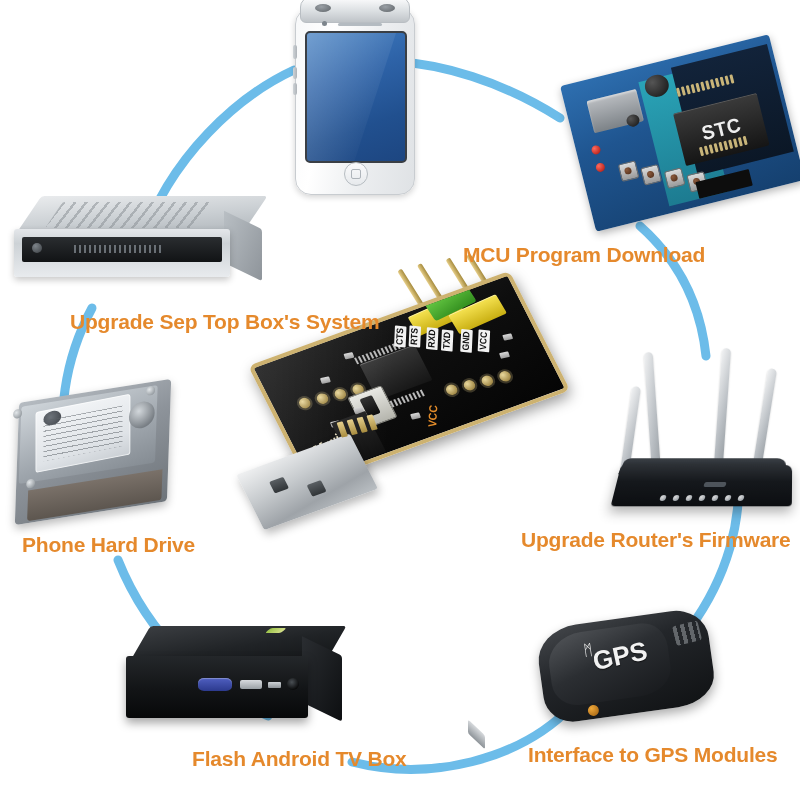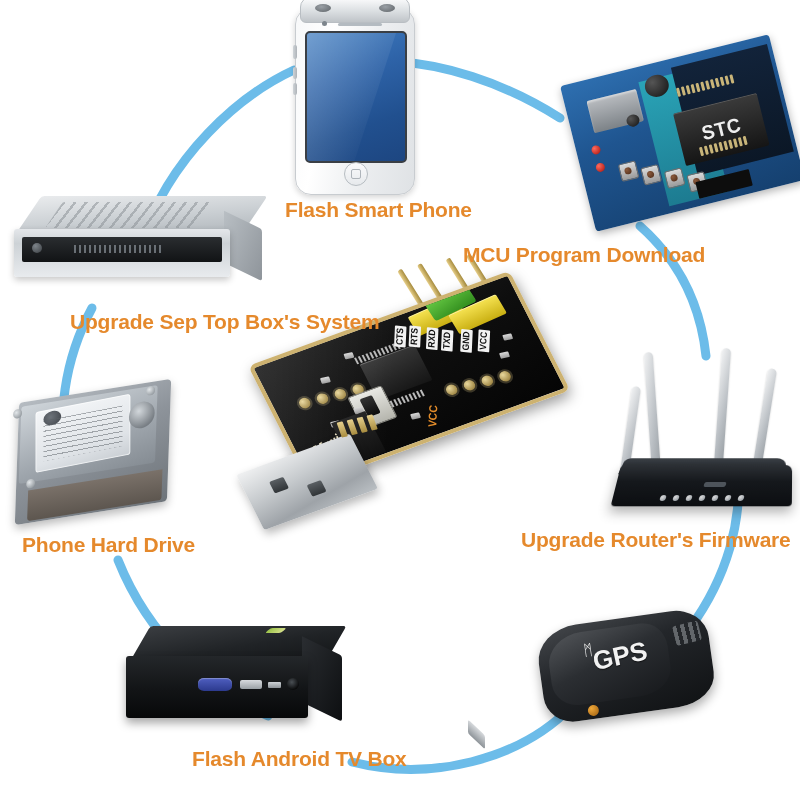--- a/index.html
+++ b/index.html
@@ -751,27 +751,27 @@
         <i class="usb-contact"></i>
           <i class="usb-contact"></i>
         <i class="usb-contact"></i>
           <i class="usb-contact"></i>
       </div>
     </div>
 
   </div>
 
   <div class="label-layer">
-    <div class="label" style="left:285px; top:198px;">Flash Smart Phone</div>
 
     <div class="label" style="left:455px; top:243px;margin-left:8px;">MCU Program Download</div>
 
     <div class="label" style="left:70px; top:310px;text-align:center;">Upgrade Sep Top Box's System</div>
 
     <div class="label" style="left:22px; top:533px;">Phone Hard Drive</div>
 
     <div class="label" style="left:521px; top:528px;">Upgrade Router's Firmware</div>
 
     <div class="label" style="left:192px; top:747px;">Flash Android TV Box</div>
 
+    <div class="label" style="left:528px; top:743px;">Interface to GPS Modules</div>
   </div>
 
 </div>
 
 </body></html>

